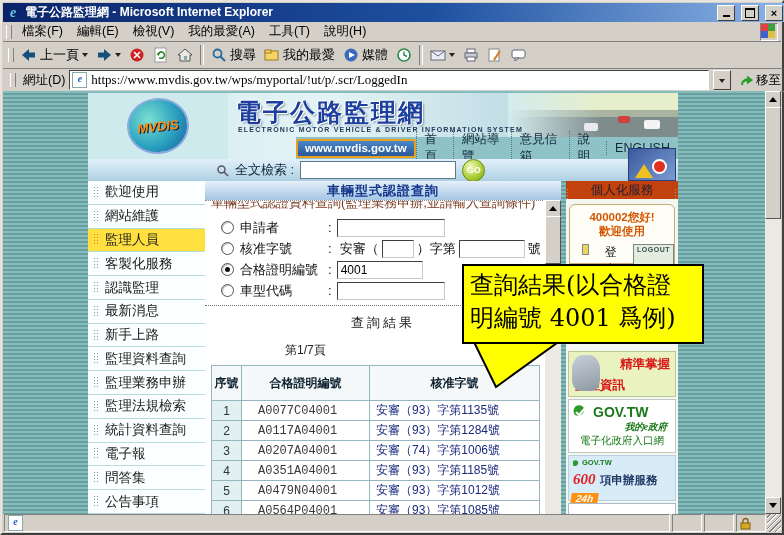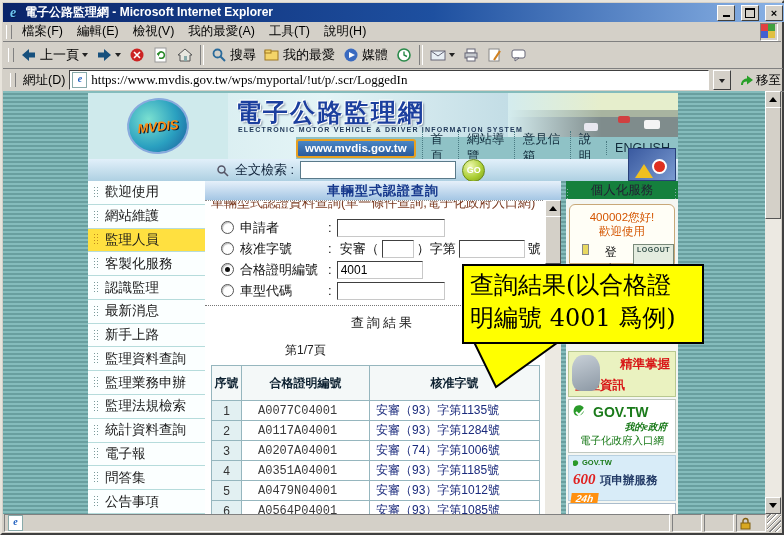--- a/index.html
+++ b/index.html
@@ -61,21 +61,21 @@
     background:linear-gradient(180deg,#e6eecc 0 38%,#a8b4a0 38% 55%,#7f8c8c 55%)}
   .banner-photo::before{content:"";position:absolute;inset:0;background:linear-gradient(90deg,#d4ecee,transparent 55%)}
   .car1{position:absolute;right:18px;bottom:8px;width:16px;height:9px;background:#f4f4f4;border-radius:2px}
   .car2{position:absolute;right:48px;bottom:14px;width:12px;height:7px;background:#d04040;border-radius:2px}
   .car3{position:absolute;right:80px;bottom:6px;width:14px;height:8px;background:#e8e8f0;border-radius:2px}
   .site-title{position:absolute;left:148px;top:3px;font-size:25px;font-weight:bold;color:#1c3f9e;letter-spacing:2px;
     text-shadow:1px 1px 0 #fff,-1px -1px 0 #fff,2px 2px 2px #89a}
   .site-sub{position:absolute;left:150px;top:33px;font-size:7px;letter-spacing:1.2px;color:#223a5a;font-weight:bold}
   .banner-bottom{position:absolute;left:208px;right:0;bottom:0;height:22px;display:flex;align-items:center;background:#8fc2c6}
   .domain-badge{background:linear-gradient(180deg,#4a86c6,#2a5a9a);border:2px solid #e8a020;border-radius:3px;
-    color:#fff;font-weight:bold;font-size:11.5px;padding:0 7px;height:15px;line-height:15px;margin-right:6px}
+    color:#fff;font-weight:bold;font-size:11.5px;padding:0 7px;height:15px;line-height:15px;margin-right:0}
   .bnav{display:flex;align-items:center;height:100%;font-size:12.5px;color:#102a3a}
   .bnav span{padding:0 8px;border-left:1px dotted #4a7a82}
   
   .searchrow{position:absolute;left:85px;top:68px;width:590px;height:22px;
     background:linear-gradient(180deg,#e2f0fa,#aed0e2);display:flex;align-items:center;padding-left:128px;gap:6px;box-sizing:border-box}
   .search-label{font-size:13px;color:#10233a}
   .search-input{width:150px;height:16px;border:1px solid #5a7a8a;background:#fff;font-size:12px;padding:0 2px}
   .go-circle{width:21px;height:21px;border-radius:50%;border:1px solid #6a8a18;
     background:radial-gradient(circle at 35% 30%,#eef8b0,#a8cc30 60%,#789a20);
     color:#fff;font-weight:bold;font-size:9px;display:flex;align-items:center;justify-content:center}
@@ -116,26 +116,26 @@
   td.c-cert{font-family:"Liberation Mono","DejaVu Sans Mono",monospace;font-size:11.5px;color:#3a3a3a;padding-left:16px}
   td.c-app{color:#1a2a7c;padding-left:6px}
   .iscroll{position:absolute;right:0;top:19px;bottom:0;width:16px;background:#ece9e2;border-left:1px solid #fff}
   .sbtn{width:14px;height:15px;background:#d4d0c8;border:1px solid;border-color:#fff #555 #555 #fff;
     display:flex;align-items:center;justify-content:center}
   .a-up{width:0;height:0;border:4px solid transparent;border-bottom:5px solid #000;margin-top:-4px}
   .a-dn{width:0;height:0;border:4px solid transparent;border-top:5px solid #000;margin-bottom:-4px}
   .ithumb{position:absolute;left:0;top:16px;width:14px;height:46px;background:#d4d0c8;border:1px solid;border-color:#fff #555 #555 #fff}
   
   .panel{position:absolute;left:563px;top:90px;width:112px;height:333px;background:#f4f6f2}
-  .p-header{height:18px;display:flex;align-items:flex-end;justify-content:center;gap:21px;background:#15803d;
+  .p-header{height:18px;display:flex;align-items:flex-end;justify-content:center;gap:21px;background:#c2410c;
     font-size:12.5px;color:#223;white-space:nowrap}
   .hdots{width:14px;height:11px;background-image:radial-gradient(#8aa 40%,transparent 41%);background-size:3px 3px}
   .p-card{margin:5px 3px 0 3px;height:60px;background:#fffef6;border:1px solid #c8a878;border-radius:6px 6px 0 0;
     text-align:center;padding-top:5px;box-sizing:border-box}
-  .greet{color:#d45500;font-weight:normal;font-size:11.5px;line-height:14px}
+  .greet{color:#d45500;font-weight:bold;font-size:11.5px;line-height:14px}
   .logout-row{display:flex;gap:16px;margin:6px 0 0 12px}
   .lg-ico{width:9px;height:9px;background:#e8d860;border:1px solid #888}
   .logout-label{font-size:12px;color:#222}
   .logout-badge{border:1px solid #7a8a7a;background:#e4ecdf;color:#35504a;font-size:7px;font-weight:bold;
     padding:1px 3px;letter-spacing:.5px}
   .p-promo{position:absolute;left:2px;right:2px;top:170px;height:44px;background:#eaf2c0;border:1px solid #b8c890}
   .hand{position:absolute;left:3px;top:3px;width:28px;height:36px;border-radius:40% 40% 30% 30%;
     background:linear-gradient(160deg,#c8d0d8,#8c98a4)}
   .promo1{text-align:right;padding:4px 5px 0 0;color:#d81818;font-weight:bold;font-size:12.5px}
   .promo2{text-align:left;padding:4px 0 0 6px;color:#d81818;font-weight:bold;font-size:12.5px}
@@ -410,21 +410,21 @@
           </div>
           <div class="side-item">
             <span class="dots"></span>
             <span>公告事項</span>
           </div>
         </div>
 
       <div class="content">
         <div class="c-titlebar">車輛型式認證查詢</div>
         <div class="c-clip">
-            <span>車輛型式認證資料查詢(單一條件查詢,電子化政府入口網)</span>
+            <span>車輛型式認證資料查詢(監理業務申辦,並請輸入查詢條件)</span>
           </div>
         <div class="c-form">
           <div class="f-row">
             <span class="radio"></span>
             <span class="f-label">申請者</span>
             <span class="f-colon">:</span>
             <input class="txt w100" type="text" style="">
           </div>
           <div class="f-row">
             <span class="radio"></span>

